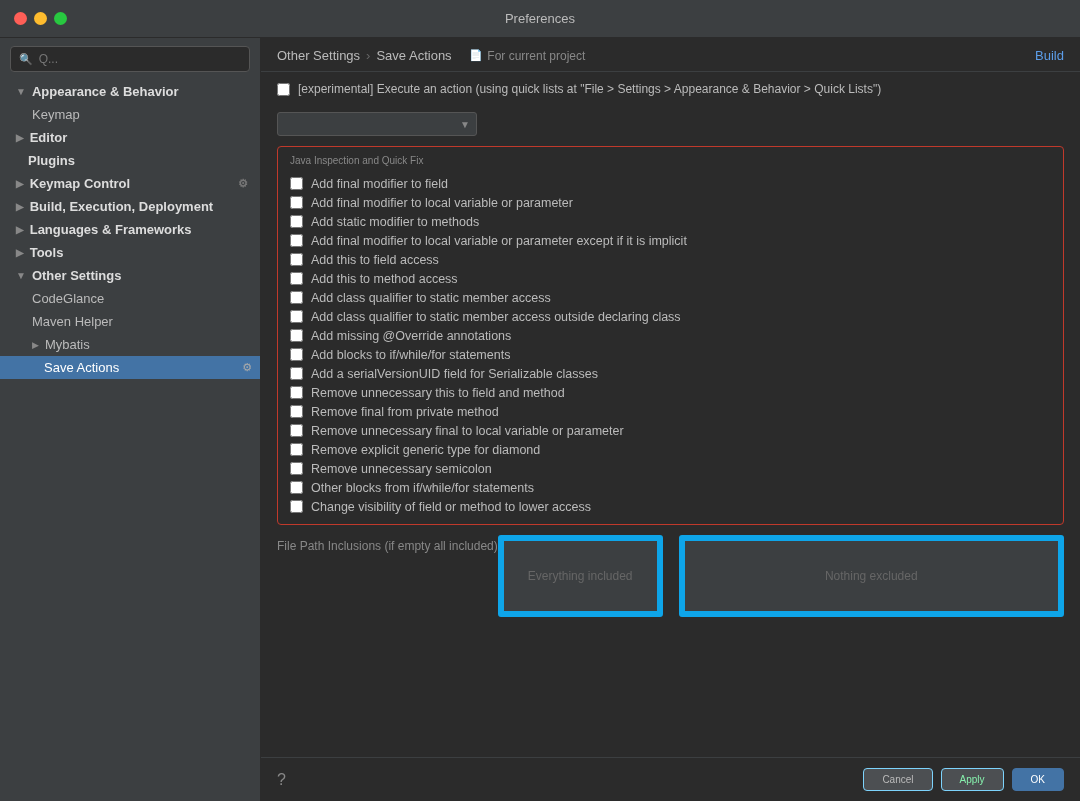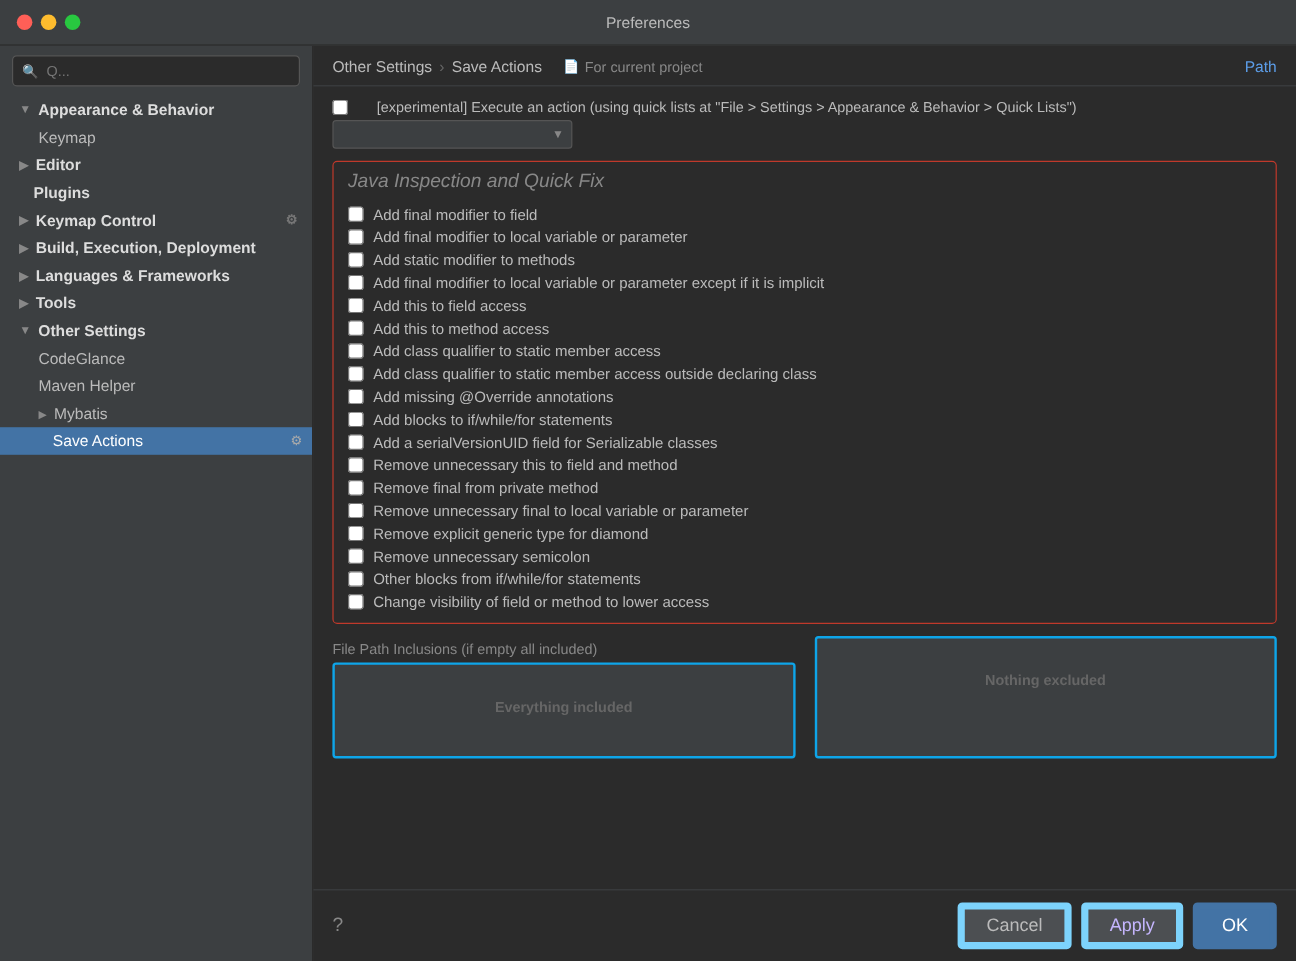--- a/index.html
+++ b/index.html
@@ -167,22 +167,22 @@
     .content-body {
       flex: 1;
       overflow-y: auto;
       padding: 10px 16px;
     }
 
     
     .top-checkbox-row {
       display: flex;
       align-items: center;
-      gap: 24px;
-      margin-bottom: 4px;
+      gap: 8px;
+      margin-bottom: 16px;
       font-size: 12px;
       color: #bbbbbb;
     }
     .dropdown-row {
       display: flex;
       align-items: center;
       margin-bottom: 10px;
     }
     .fake-dropdown {
       background: #3c3f41;
@@ -200,24 +200,23 @@
 
     
     .inspection-box {
       border: 1.5px solid #c0392b;
       border-radius: 4px;
       background: #2b2b2b;
       padding: 8px 12px;
       margin-bottom: 10px;
     }
     .inspection-title {
-      font-size: 16px;
+      font-size: 10px;
       color: #888;
       margin-bottom: 8px;
-      font-style: italic;
     }
     .check-row {
       display: flex;
       align-items: flex-start;
       gap: 8px;
       padding: 2.5px 0;
       font-size: 12.5px;
       color: #bbbbbb;
     }
     .check-row input[type=checkbox] {
@@ -229,35 +228,34 @@
 
     
     .file-paths-row {
       display: flex;
       gap: 0;
       margin-top: 8px;
     }
     .file-path-col {
       flex: 1;
       display: flex;
-      flex-direction: column;
+      flex-direction: row;
       gap: 0;
     }
     .file-path-label {
       font-size: 12px;
       color: #888;
       padding: 4px 0;
     }
     .file-path-list {
-      border: 2px solid #0ea5e9;
+      border: 6px solid #0ea5e9;
       border-radius: 3px;
       background: #3c3f41;
       min-height: 80px;
       flex: 1;
-      font-weight: bold;
     }
     .file-path-empty {
       color: #666;
       font-size: 12px;
       text-align: center;
       padding: 28px 0;
     }
     .file-path-divider {
       width: 16px;
     }
@@ -276,31 +274,31 @@
       font-size: 16px;
       cursor: pointer;
     }
     .footer-buttons {
       display: flex;
       gap: 8px;
     }
     .btn {
       padding: 5px 18px;
       border-radius: 4px;
-      font-size: 15px;
-      cursor: pointer;
-      border: 6px solid #7dd3fc;
+      font-size: 10px;
+      cursor: pointer;
+      border: 1px solid #7dd3fc;
     }
     .btn-cancel {
       background: #4c4f52;
       color: #bbbbbb;
     }
     .btn-apply {
       background: #4c4f52;
-      color: #c4b5fd;
+      color: #86efac;
     }
     .btn-ok {
       background: #4373a5;
       color: #ffffff;
       border-color: #4373a5;
     }
   </style>
 </head>
 <body>
 
@@ -386,21 +384,21 @@
         <div class="breadcrumb">
           <span class="breadcrumb-item">Other Settings</span>
           <span class="breadcrumb-sep">›</span>
           <span class="breadcrumb-active">Save Actions</span>
         </div>
         <div class="breadcrumb-project">
           <span style="font-size:11px;">📄</span>
           <span>For current project</span>
         </div>
       </div>
-      <button class="reset-btn">Path</button>
+      <button class="reset-btn">Build</button>
     </div>
 
     <div class="content-body">
 
       <div class="top-checkbox-row">
         <input type="checkbox" style="">
         <span>[experimental] Execute an action (using quick lists at "File &gt; Settings &gt; Appearance &amp; Behavior &gt; Quick Lists")</span>
       </div>
 
       <div class="dropdown-row">

